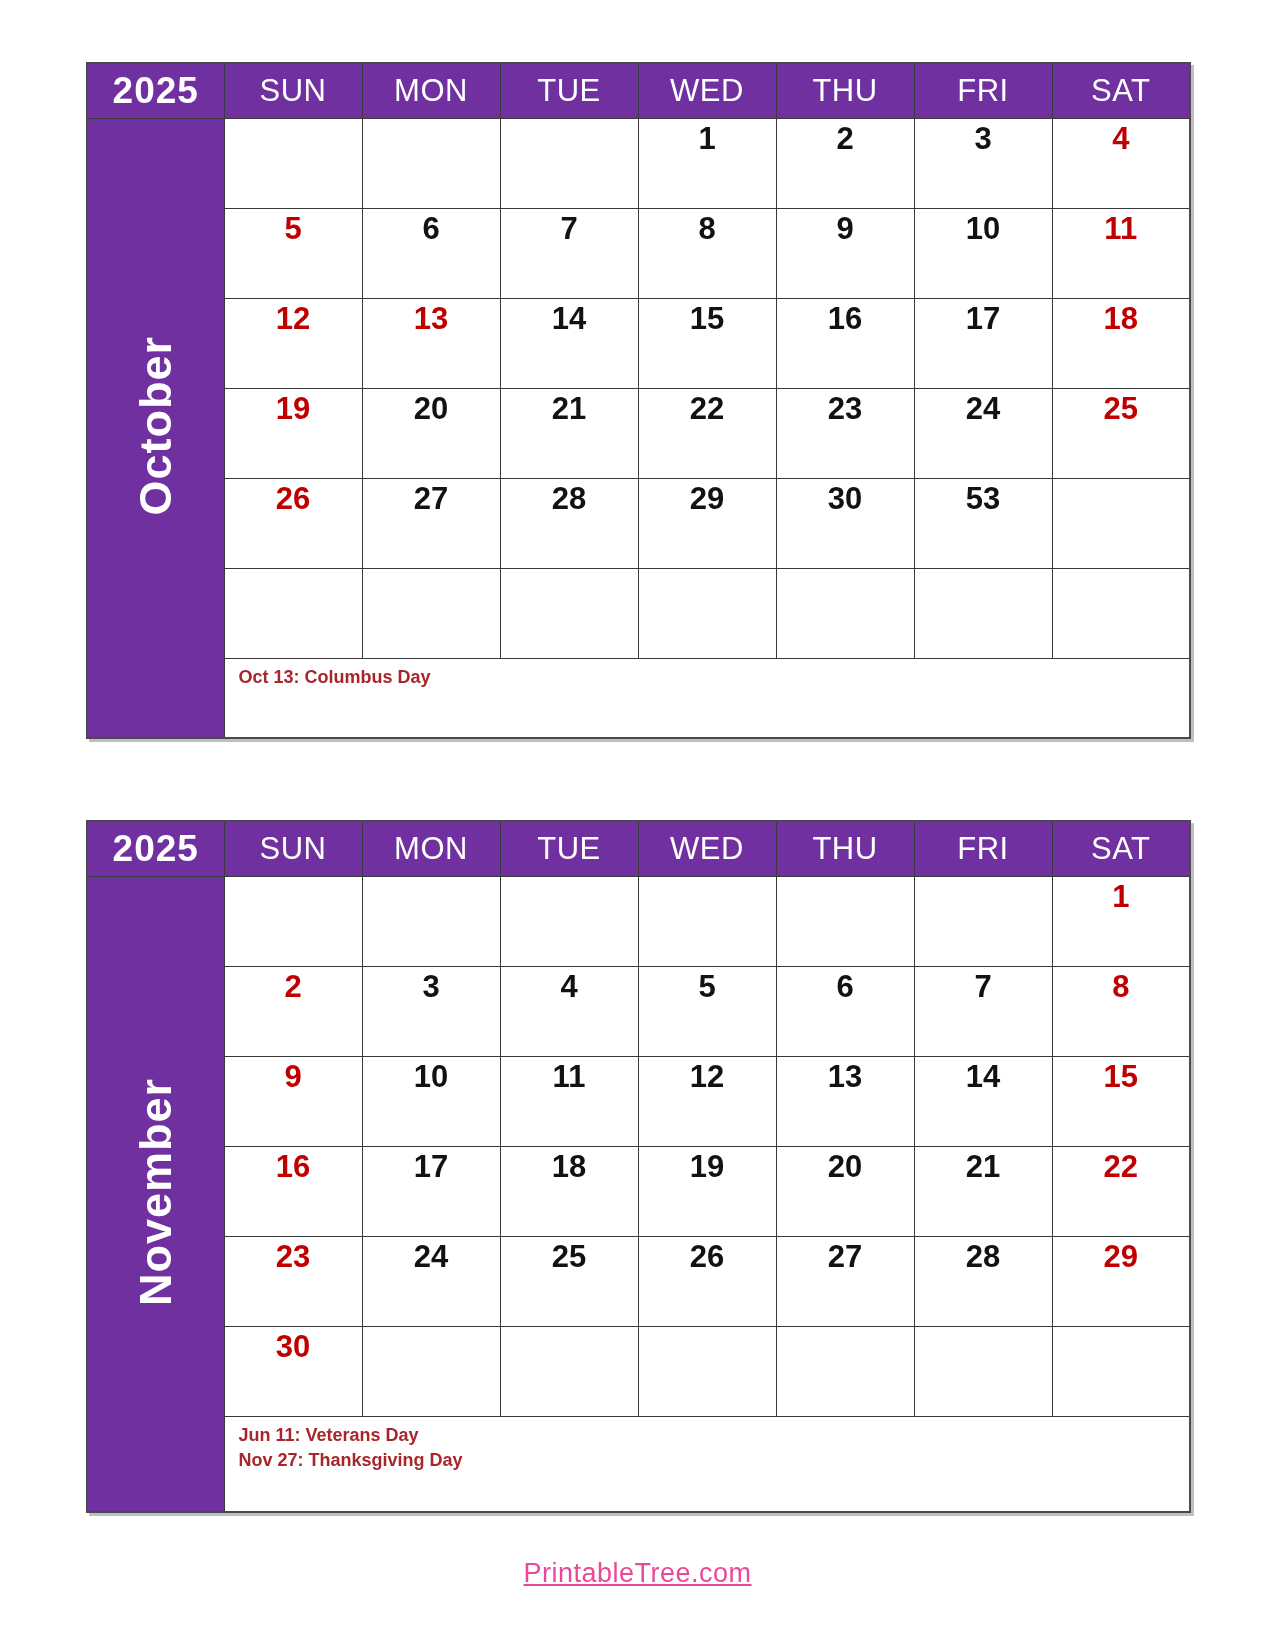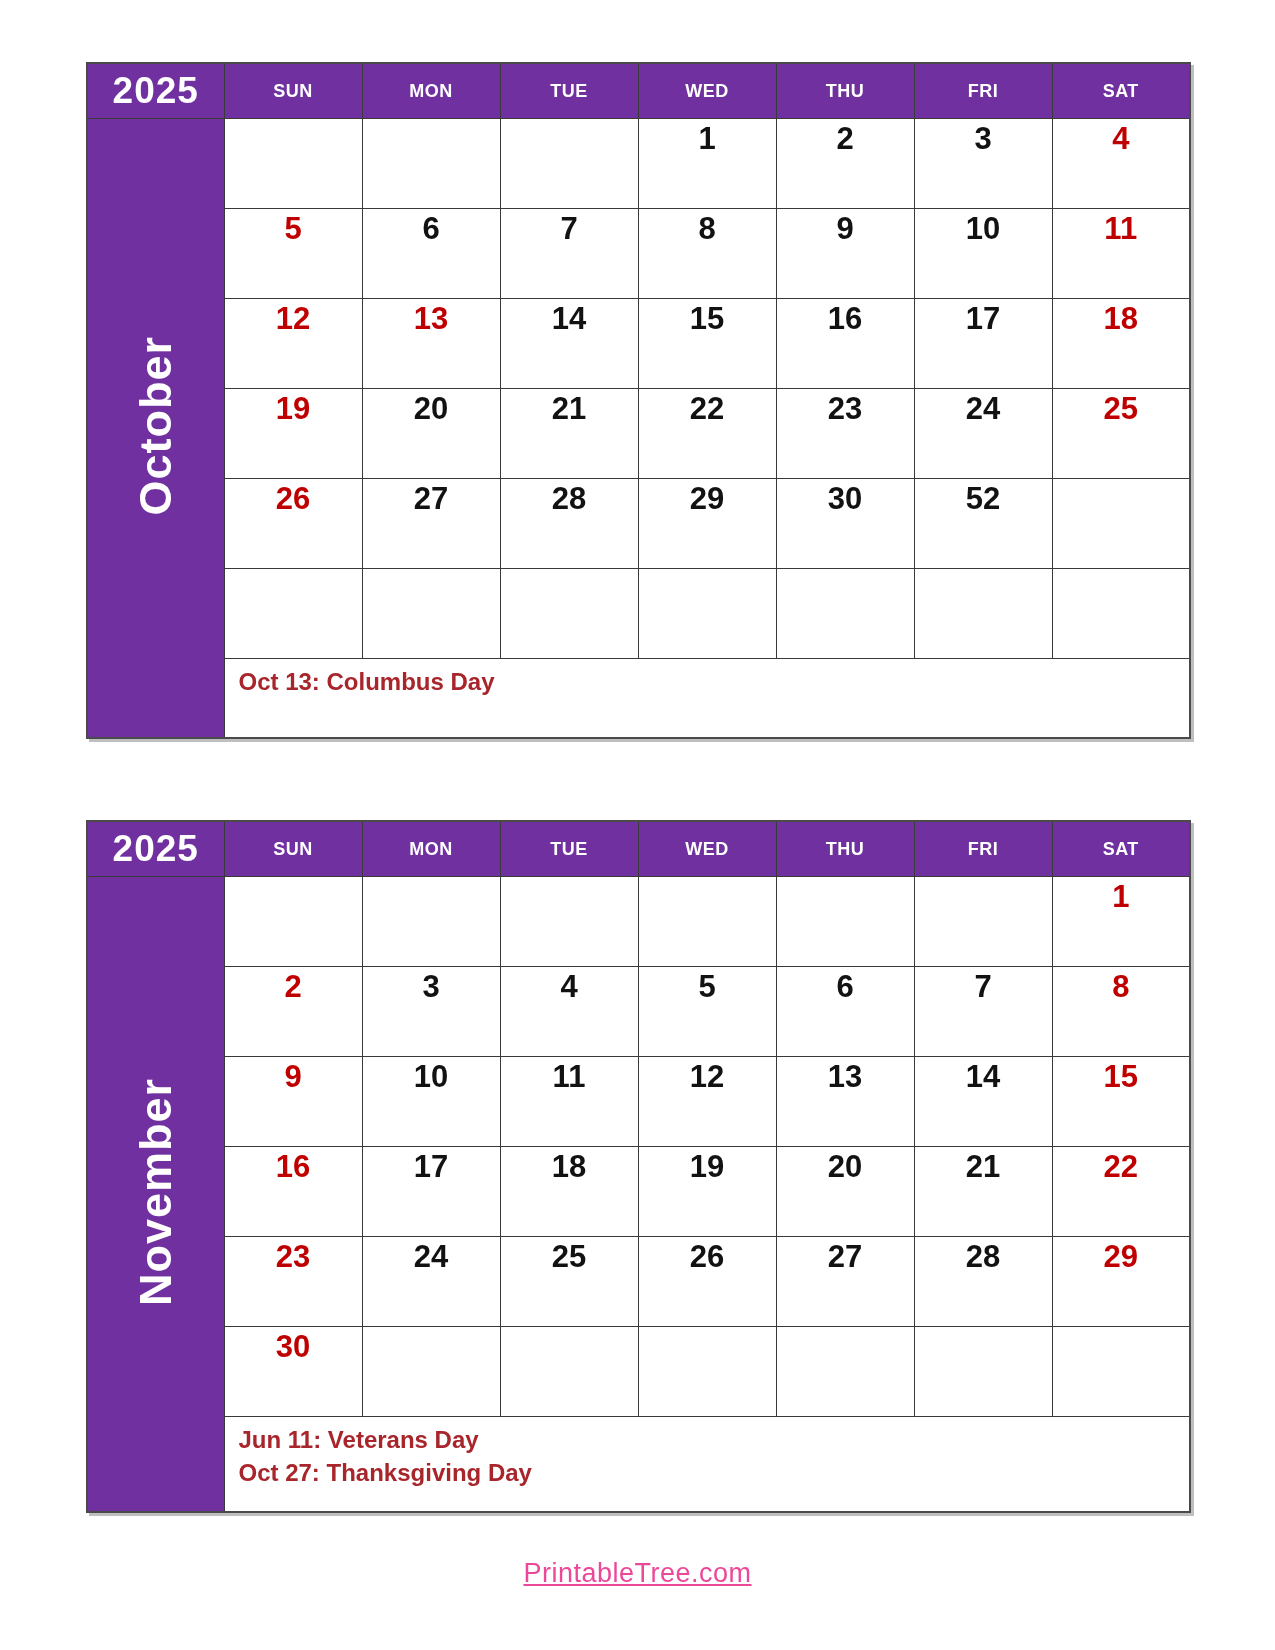--- a/index.html
+++ b/index.html
@@ -11,33 +11,33 @@
 
   table.calendar{border-collapse:collapse;table-layout:fixed;width:1105px;
     border:2px solid #4a4a4a;box-shadow:3px 3px 0 rgba(128,128,128,0.5);}
   table.calendar td{border:1.5px solid #3a3a3a;}
 
   col.c0{width:137px;}
   col.cd{width:138px;}
 
   tr.hdr td{height:52px;background:#7030A0;color:#ffffff;text-align:center;vertical-align:middle;}
   td.yr{font-size:37px;font-weight:bold;letter-spacing:1px;}
-  td.dh{font-size:18px;font-weight:bold;letter-spacing:0.5px;}
+  td.dh{font-size:31px;font-weight:normal;letter-spacing:0.5px;}
 
   td.side{background:#7030A0;text-align:center;vertical-align:middle;}
   .mname{display:inline-block;writing-mode:vertical-rl;transform:rotate(180deg);
     color:#ffffff;font-size:45px;font-weight:bold;letter-spacing:1px;}
 
   td.dc{height:86px;background:#ffffff;text-align:center;vertical-align:top;
     font-size:31px;font-weight:bold;padding-top:2px;line-height:1.15;color:#121212;}
   td.dc[data-clr="r"]{color:#C00000;}
   td.dc[data-clr="k"]{color:#121212;}
 
   td.hol{background:#ffffff;vertical-align:top;text-align:left;
-    padding:6px 0 0 14px;color:#A8262B;font-size:24px;font-weight:bold;line-height:1.38;}
+    padding:6px 0 0 14px;color:#A8262B;font-size:18px;font-weight:bold;line-height:1.38;}
   .cal-oct td.hol{height:72px;}
   .cal-nov td.hol{height:88px;}
 
   .footer{position:absolute;top:1558px;left:0;width:1275px;text-align:center;}
   .footer a{color:#ec4899;font-size:27px;text-decoration:underline;letter-spacing:0.5px;}
 </style>
 </head>
 <body>
 
 <div class="cal cal-oct">
@@ -99,21 +99,21 @@
   <td class="dc" data-clr="k">23</td>
   <td class="dc" data-clr="k">24</td>
   <td class="dc" data-clr="r">25</td>
 </tr>
 <tr>
   <td class="dc" data-clr="r">26</td>
   <td class="dc" data-clr="k">27</td>
   <td class="dc" data-clr="k">28</td>
   <td class="dc" data-clr="k">29</td>
   <td class="dc" data-clr="k">30</td>
-  <td class="dc" data-clr="k">52</td>
+  <td class="dc" data-clr="k">53</td>
   <td class="dc" data-clr=""></td>
 </tr>
 <tr>
   <td class="dc" data-clr=""></td>
   <td class="dc" data-clr=""></td>
   <td class="dc" data-clr=""></td>
   <td class="dc" data-clr=""></td>
   <td class="dc" data-clr=""></td>
   <td class="dc" data-clr=""></td>
   <td class="dc" data-clr=""></td>
@@ -201,21 +201,21 @@
   <td class="dc" data-clr=""></td>
   <td class="dc" data-clr=""></td>
   <td class="dc" data-clr=""></td>
   <td class="dc" data-clr=""></td>
   <td class="dc" data-clr=""></td>
   <td class="dc" data-clr=""></td>
 </tr>
 <tr>
   <td class="hol" colspan="7">
     <div>Jun 11: Veterans Day</div>
-    <div>Oct 27: Thanksgiving Day</div>
+    <div>Nov 27: Thanksgiving Day</div>
   </td>
 </tr>
 </tbody>
 </table>
 </div>
 
 <div class="footer">
   <a href="#">PrintableTree.com</a>
 </div>
 

